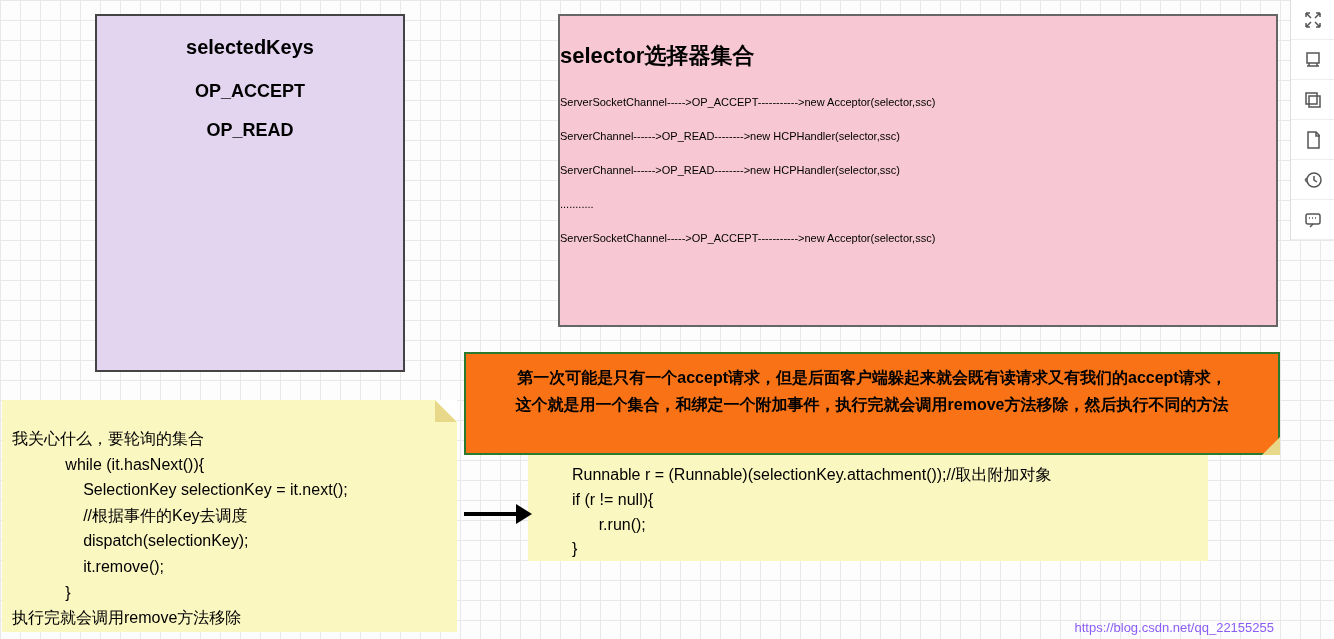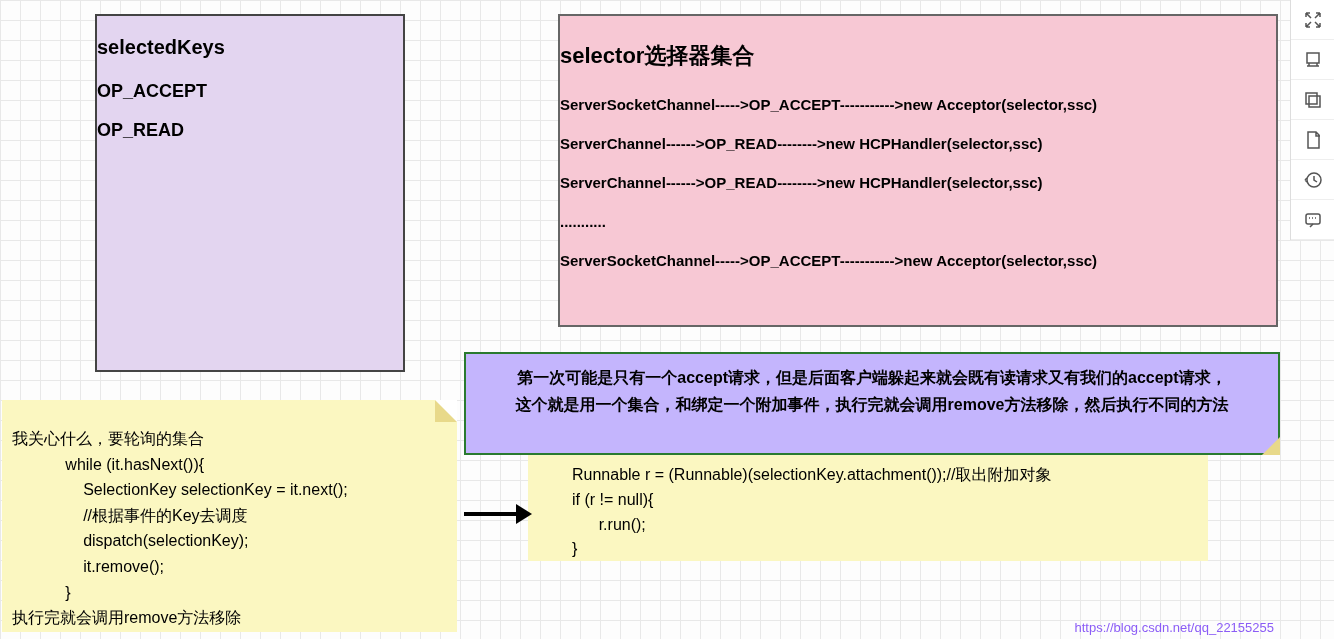--- a/index.html
+++ b/index.html
@@ -1,25 +1,25 @@
 <!DOCTYPE html>
 <html><head>
 <meta charset="utf-8">
 <style>
 *{margin:0;padding:0;box-sizing:border-box}
 body{font-family:sans-serif;background:#fdfdfd;position:relative;width:1334px;height:639px;overflow:hidden}
 .grid{position:absolute;inset:0;background-image:linear-gradient(#e8e8e8 1px,transparent 1px),linear-gradient(90deg,#e8e8e8 1px,transparent 1px);background-size:20px 20px;z-index:0}
 .box{position:absolute;border:2px solid #333;z-index:2}
-.purple{background:#e3d5f0;left:95px;top:14px;width:310px;height:358px;padding-top:20px;border-color:#444}
+.purple{background:#e3d5f0;left:95px;top:14px;width:310px;height:358px;text-align:center;padding-top:20px;border-color:#444}
 .purple .t1{font-weight:bold;font-size:20px;margin-bottom:22px}
 .purple .t2{font-weight:bold;font-size:18px;margin-bottom:18px}
 .pink{background:#f7c8d4;left:558px;top:14px;width:720px;height:313px;text-align:left;padding-top:25px;border-color:#666}
 .pink .ttl{font-weight:bold;font-size:22px;margin-bottom:25px}
-.pink .ln{font-weight:bold;font-size:15px;margin-bottom:22px}
-.green{background:#c4b5fd;left:464px;top:352px;width:816px;height:103px;text-align:center;padding:10px 8px;font-weight:bold;font-size:16px;line-height:1.7;border-color:#2a7a2f;z-index:4}
+.pink .ln{font-weight:normal;font-size:11px;margin-bottom:22px}
+.green{background:#f97316;left:464px;top:352px;width:816px;height:103px;text-align:center;padding:10px 8px;font-weight:bold;font-size:16px;line-height:1.7;border-color:#2a7a2f;z-index:4}
 .green .corner{position:absolute;right:-2px;bottom:-2px;width:0;height:0;border-left:18px solid transparent;border-bottom:18px solid #e8d98a}
 .note1{position:absolute;left:2px;top:400px;width:455px;height:232px;background:#fbf7c1;z-index:1;padding:26px 10px 22px 10px;font-size:16px;line-height:1.6}
 .note1 .fold{position:absolute;right:0;top:0;width:0;height:0;border-left:22px solid #e8d98a;border-top:22px solid #fff}
 .note1 pre{font-family:inherit;white-space:pre;margin-left:0}
 .note2{position:absolute;left:528px;top:445px;width:680px;height:116px;background:#fbf7c1;z-index:1;padding:18px 2px 10px 44px;font-size:16px;line-height:1.55}
 .note2 pre{font-family:inherit;white-space:pre}
 .arrow{position:absolute;left:464px;top:504px;z-index:3}
 .arrow .line{width:54px;height:4px;background:#000;position:absolute;top:8px}
 .arrow .head{position:absolute;left:52px;top:0;width:0;height:0;border-top:10px solid transparent;border-bottom:10px solid transparent;border-left:16px solid #000}
 .toolbar{position:absolute;right:0;top:0;width:44px;background:#fff;border-left:1px solid #ddd;z-index:10}

